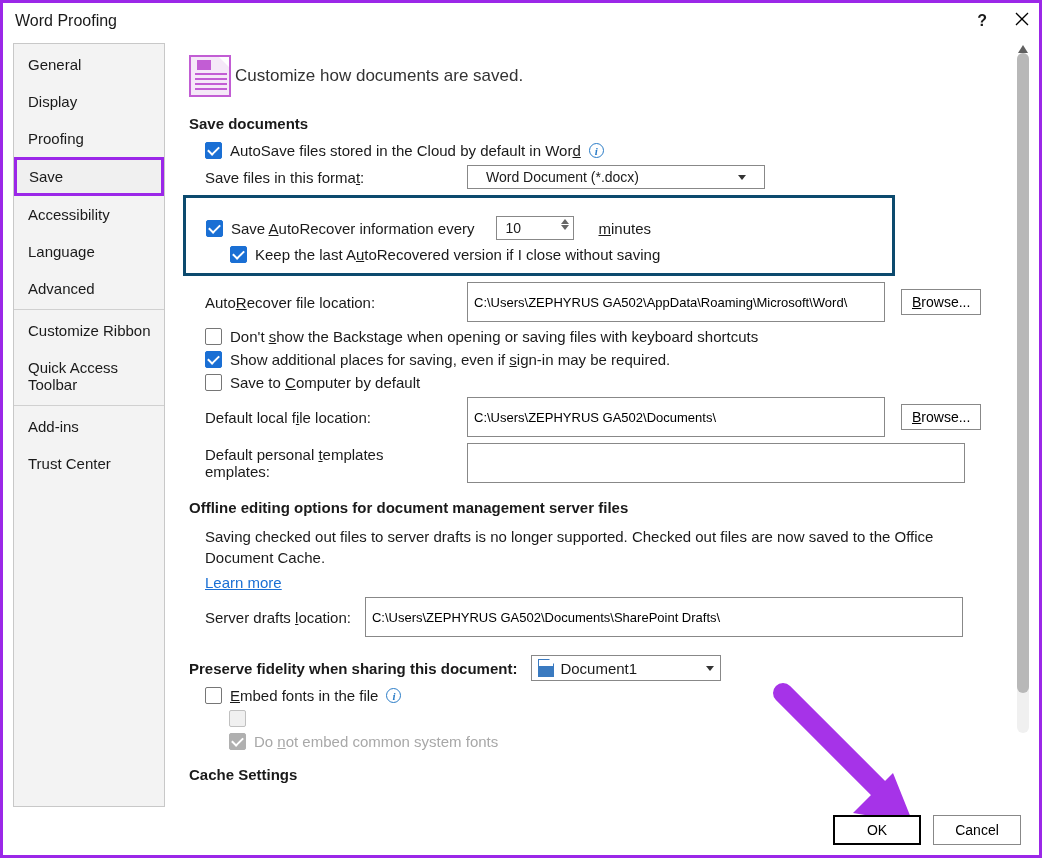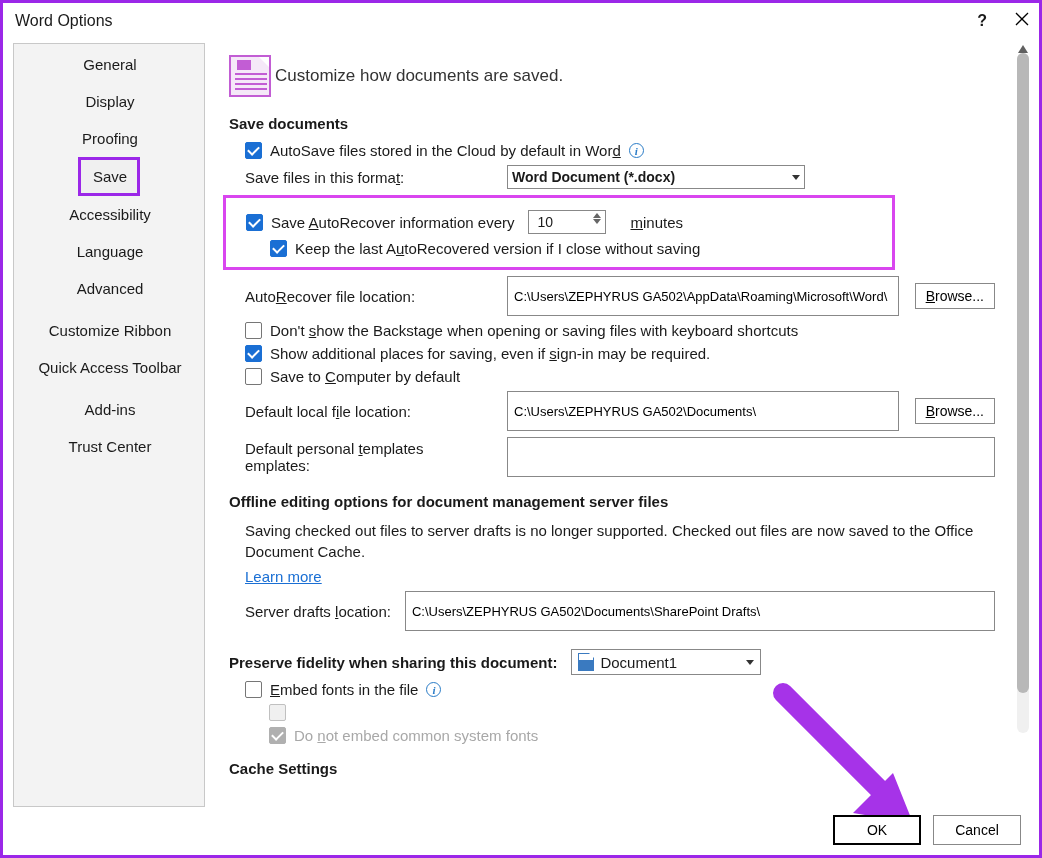--- a/index.html
+++ b/index.html
@@ -30,27 +30,26 @@
 .titlebar .title { font-weight: 400; }
 .titlebar .controls { display: flex; gap: 28px; align-items: center; font-size: 16px; }
 .titlebar .help { font-weight: 600; }
 .titlebar .close svg { width: 14px; height: 14px; }
 .main-area {
   display: flex;
   height: 768px;
   padding: 4px 10px 0 10px;
 }
 .sidebar {
-  width: 192px;
+  width: 152px;
   border: 1px solid #c8c8c8;
   background: #f3f3f3;
   display: flex;
   flex-direction: column;
   padding-top: 2px;
-  align-items: center;
 }
 .sidebar-item {
   padding: 8px 10px 8px 12px;
   font-size: 15px;
   cursor: pointer;
   border: 2px solid transparent;
 }
 .sidebar-item.selected {
   background: #f0f0f0;
   border: 3px solid #9b27e8;
@@ -113,42 +112,41 @@
 .u { text-decoration: underline; }
 .info-icon {
   width: 15px; height: 15px; border: 1px solid #2a7cc7; border-radius: 50%;
   color: #2a7cc7; font-size: 11px; font-style: italic; font-weight: bold;
   display: inline-flex; align-items: center; justify-content: center;
   font-family: Georgia, serif;
 }
 .label-col { flex-shrink: 0; }
 .select-field, .text-field {
   border: 1px solid #888; background: #fff; height: 24px;
-  padding: 2px 4px; font-size: 14px; display: flex; align-items: center;
+  padding: 2px 18px; font-size: 14px; display: flex; align-items: center;
   justify-content: space-between;
-  font-weight: bold;
 }
 .select-field { position: relative; }
 .select-caret {
   width: 0; height: 0; border-left: 4px solid transparent;
   border-right: 4px solid transparent; border-top: 5px solid #333;
 }
 .spinner {
   border: 1px solid #888; width: 78px; height: 24px;
   display: flex; align-items: center; padding-left: 8px; position: relative;
-  font-size: 14px; margin-left: 6px;
+  font-size: 14px; margin-left: 14px;
 }
 .spinner .spin-ctrl {
   position: absolute; right: 4px; top: 2px; display: flex; flex-direction: column; gap: 1px;
 }
 .spin-up, .spin-down { width: 0; height: 0; border-left: 4px solid transparent; border-right: 4px solid transparent; }
 .spin-up { border-bottom: 5px solid #666; }
 .spin-down { border-top: 5px solid #666; }
 .highlight-box {
-  border: 3px solid #d946ef; padding: 6px 0 4px 4px;
+  border: 3px solid #0c4a6e; padding: 12px 0 4px 4px;
   margin-left: -6px; margin-right: 100px;
 }
 .btn {
   border: 1px solid #888; background: #fff; padding: 2px 10px; height: 26px;
   font-size: 14px; cursor: pointer; display: inline-flex; align-items: center;
 }
 .text-input {
   border: 1px solid #888; background: #fff; height: 40px; padding: 19px 6px;
   font-size: 13px; flex: 1;
 }
@@ -174,21 +172,21 @@
 .arrow-annotation {
   position: absolute; left: 760px; top: 680px; width: 180px; height: 160px;
   pointer-events: none;
 }
 </style>
 </head>
 <body>
 
 <div class="outer-frame">
   <div class="titlebar">
-    <span class="title">Word Options</span>
+    <span class="title">Word Proofing</span>
     <div class="controls">
       <span class="help">?</span>
       <span class="close">
         <svg viewBox="0 0 14 14">
             <line x1="1" y1="1" x2="13" y2="13" stroke="#000" stroke-width="1.3"></line>
             <line x1="13" y1="1" x2="1" y2="13" stroke="#000" stroke-width="1.3"></line>
           </svg>
       </span>
     </div>
   </div>

